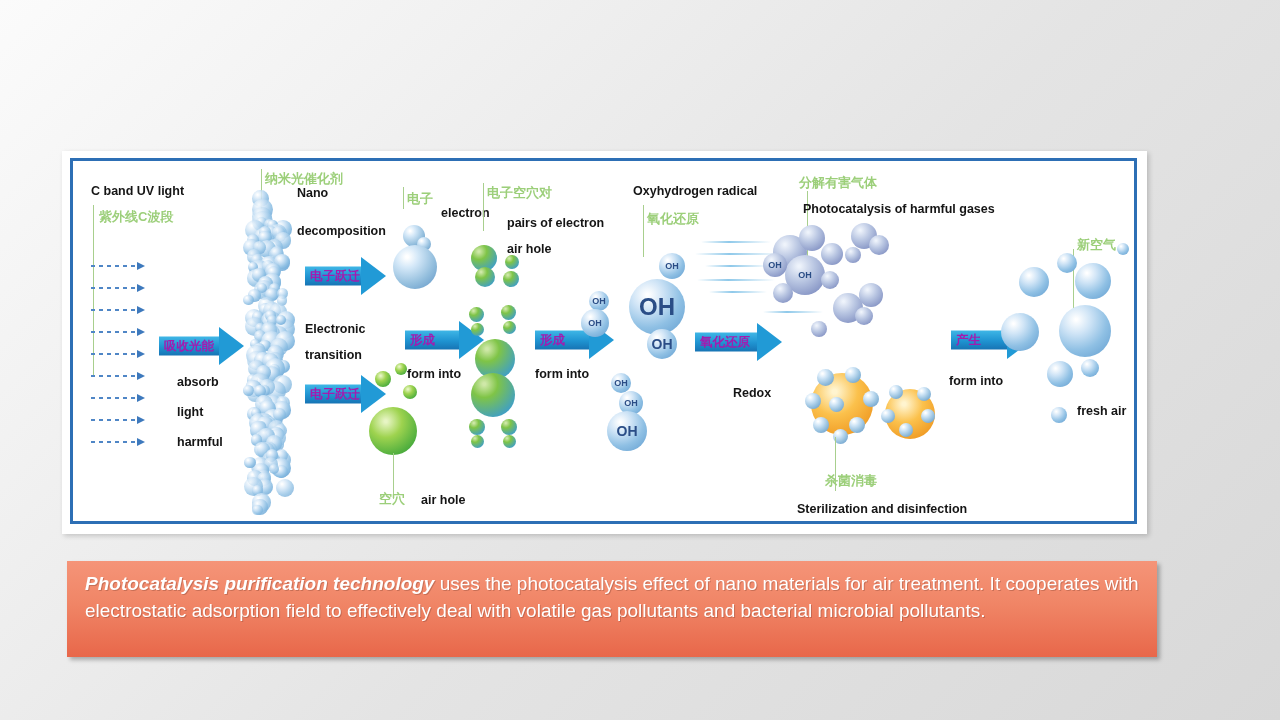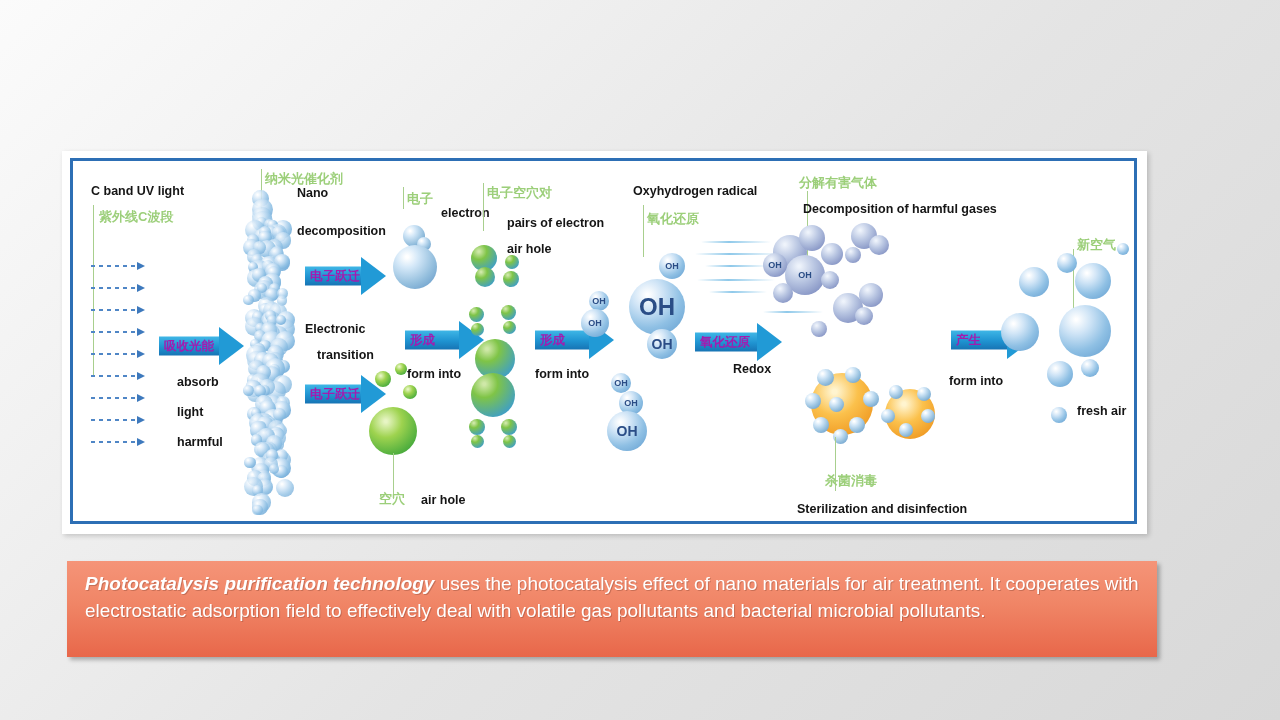--- a/index.html
+++ b/index.html
@@ -286,21 +286,21 @@
           <div class="sph blue-s" style="position: absolute; left: 179px; top: 343.8px; width: 10.6px; height: 10.6px; opacity: 0.74;"></div>
         </div>
 
       <div class="arrow" style="left:232px;top:96px;width:82px;height:38px;">
         <div class="tail" style="width:58px;"></div>
         <div class="body" style="width:58px;"></div>
         <div class="head" style="left:56px;"></div>
         <div class="cn">电子跃迁</div>
       </div>
       <div class="dg lbl-en" style="left:232px;top:160px;">Electronic</div>
-      <div class="dg lbl-en" style="left:244px;top:186px;">transition</div>
+      <div class="dg lbl-en" style="left:232px;top:186px;">transition</div>
       <div class="arrow" style="left:232px;top:214px;width:82px;height:38px;">
         <div class="tail" style="width:58px;"></div>
         <div class="body" style="width:58px;"></div>
         <div class="head" style="left:56px;"></div>
         <div class="cn">电子跃迁</div>
       </div>
 
       <div class="vline" style="left:330px;top:26px;height:22px;"></div>
       <div class="dg lbl-cn" style="left:334px;top:30px;">电子</div>
       <div class="dg lbl-en" style="left:368px;top:44px;">electron</div>
@@ -382,25 +382,25 @@
       <div class="sph blue-s" style="left:534px;top:250px;width:40px;height:40px;">
           <span class="ohtxt mid">OH</span>
         </div>
 
       <div class="arrow" style="left:622px;top:160px;width:92px;height:42px;">
         <div class="tail" style="width:64px;"></div>
         <div class="body" style="width:64px;"></div>
         <div class="head" style="left:62px;"></div>
         <div class="cn">氧化还原</div>
       </div>
-      <div class="dg lbl-en" style="left:626px;top:200px;padding-left:34px;">Redox</div>
+      <div class="dg lbl-en" style="left:626px;top:224px;padding-left:34px;">Redox</div>
 
       <div class="vline" style="left:734px;top:30px;height:66px;"></div>
       <div class="dg lbl-cn" style="left:726px;top:14px;">分解有害气体</div>
-      <div class="dg lbl-en" style="left:730px;top:40px;">Decomposition of harmful gases</div>
+      <div class="dg lbl-en" style="left:730px;top:40px;">Photocatalysis of harmful gases</div>
 
       <div class="streak" style="left:628px;top:80px;width:70px;"></div>
       <div class="streak" style="left:622px;top:92px;width:86px;"></div>
       <div class="streak" style="left:632px;top:104px;width:64px;"></div>
       <div class="streak" style="left:624px;top:118px;width:78px;"></div>
       <div class="streak" style="left:636px;top:130px;width:58px;"></div>
       <div class="streak" style="left:690px;top:150px;width:60px;"></div>
 
       <div class="sph grey-b" style="left:700px;top:74px;width:34px;height:34px;"></div>
       <div class="sph grey-b" style="left:726px;top:64px;width:26px;height:26px;"></div>

